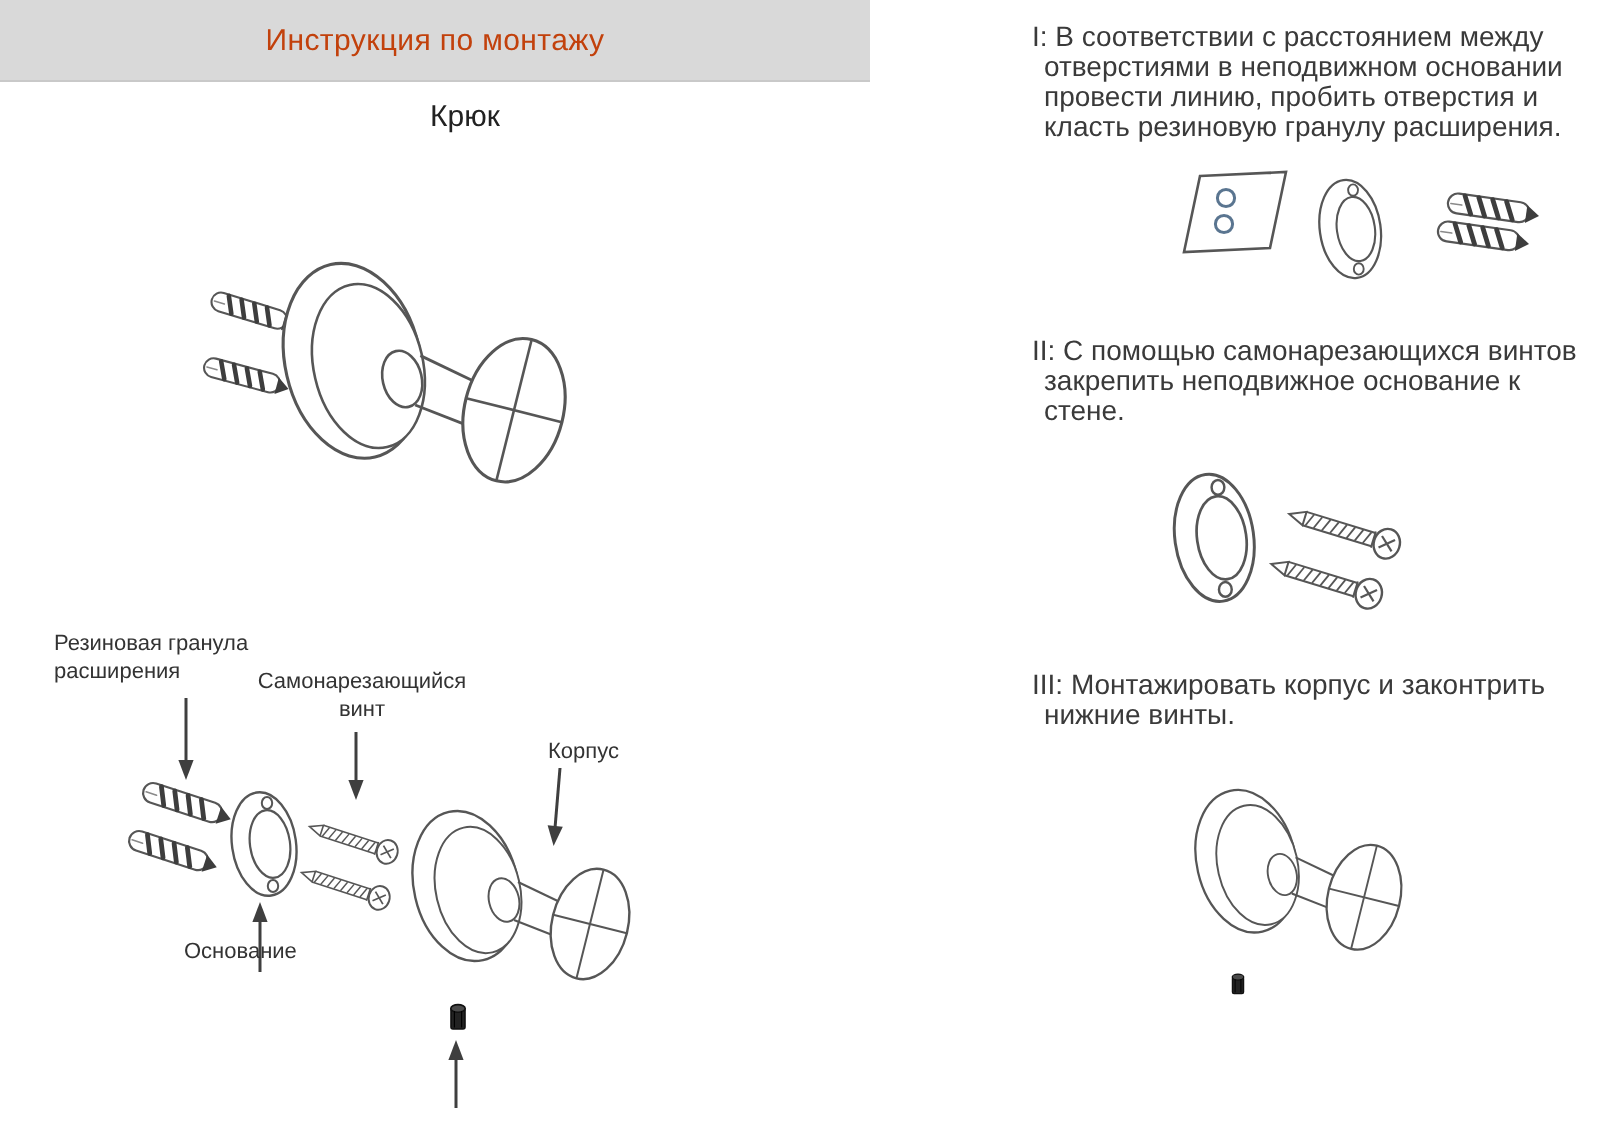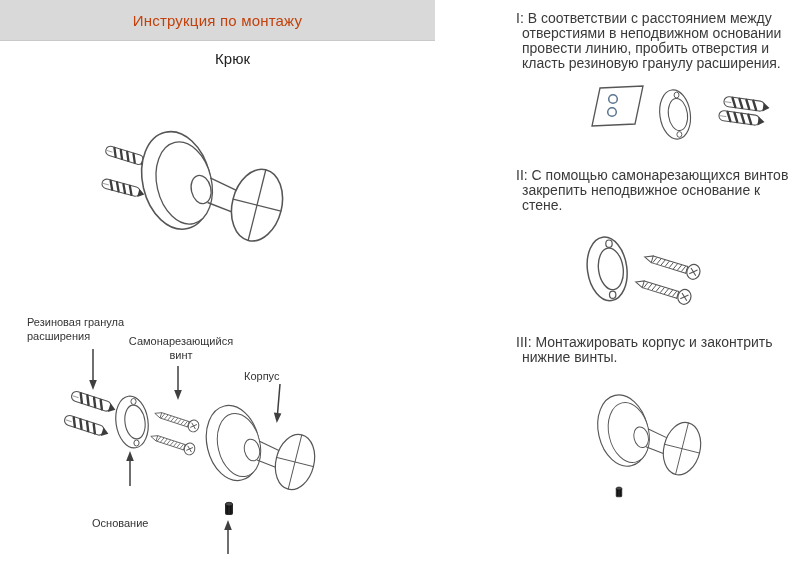--- a/index.html
+++ b/index.html
@@ -147,21 +147,21 @@
   </svg>
 
   <div class="lbl center" style="left:128px;top:334px;width:106px;">
     <div>Самонарезающийся</div>
     <div>винт</div>
   </div>
   <div class="lbl" style="left:27px;top:315px;">
     <div>Резиновая гранула</div>
     <div>расширения</div>
   </div>
-  <div class="lbl" style="left:244px;top:369px;">Корпус</div>
-  <div class="lbl" style="left:92px;top:516px;">Основание</div>
+  <div class="lbl" style="left:274px;top:369px;">Корпус</div>
+  <div class="lbl" style="left:92px;top:469px;">Основание</div>
   <div class="lbl" style="left:186px;top:558px;margin-top:35px;">Запорный винт</div>
 
   <div class="step-text" style="left:516px;top:11px;width:276px;">I: В соответствии с расстоянием между отверстиями в неподвижном основании провести линию, пробить отверстия и класть резиновую гранулу расширения.</div>
   <div class="step-text" style="left:516px;top:168px;width:280px;">II: С помощью самонарезающихся винтов закрепить неподвижное основание к стене.</div>
   <div class="step-text" style="left:516px;top:335px;width:284px;">III: Монтажировать корпус и законтрить нижние винты.</div>
 
 </div>
 
 </body></html>

